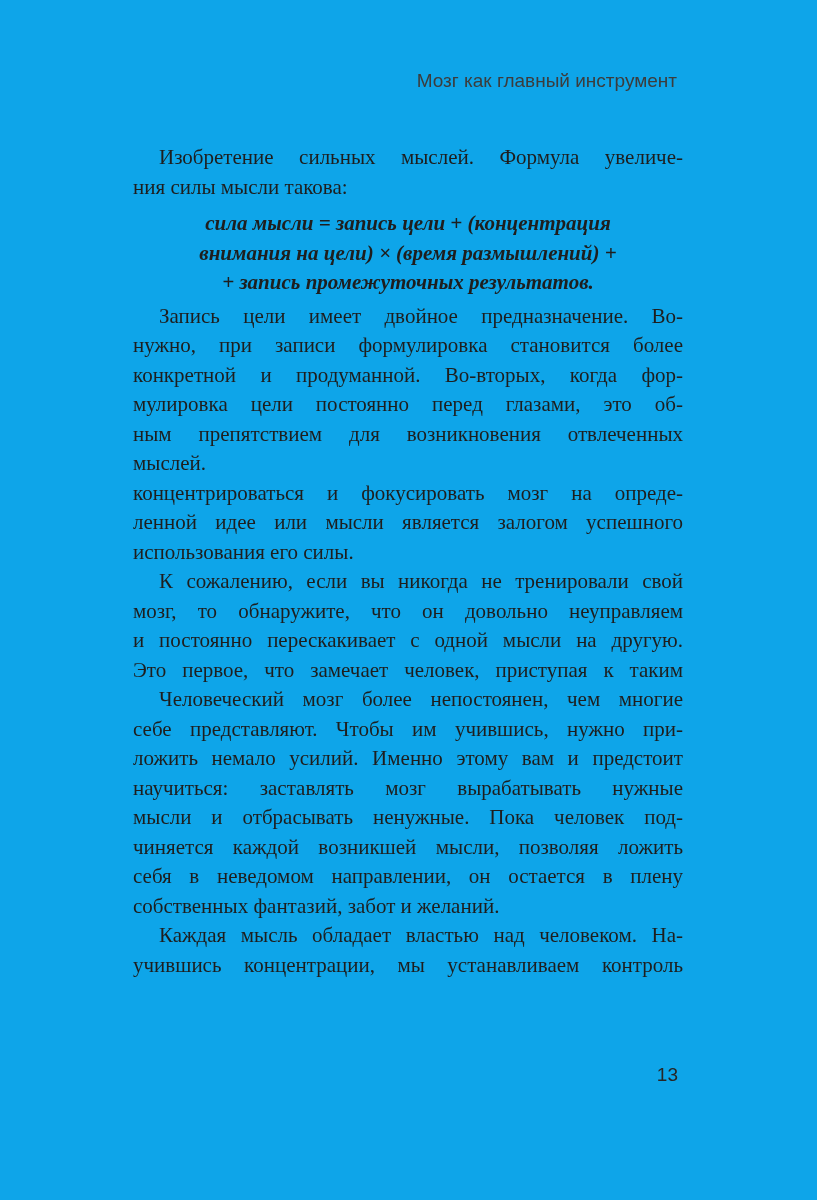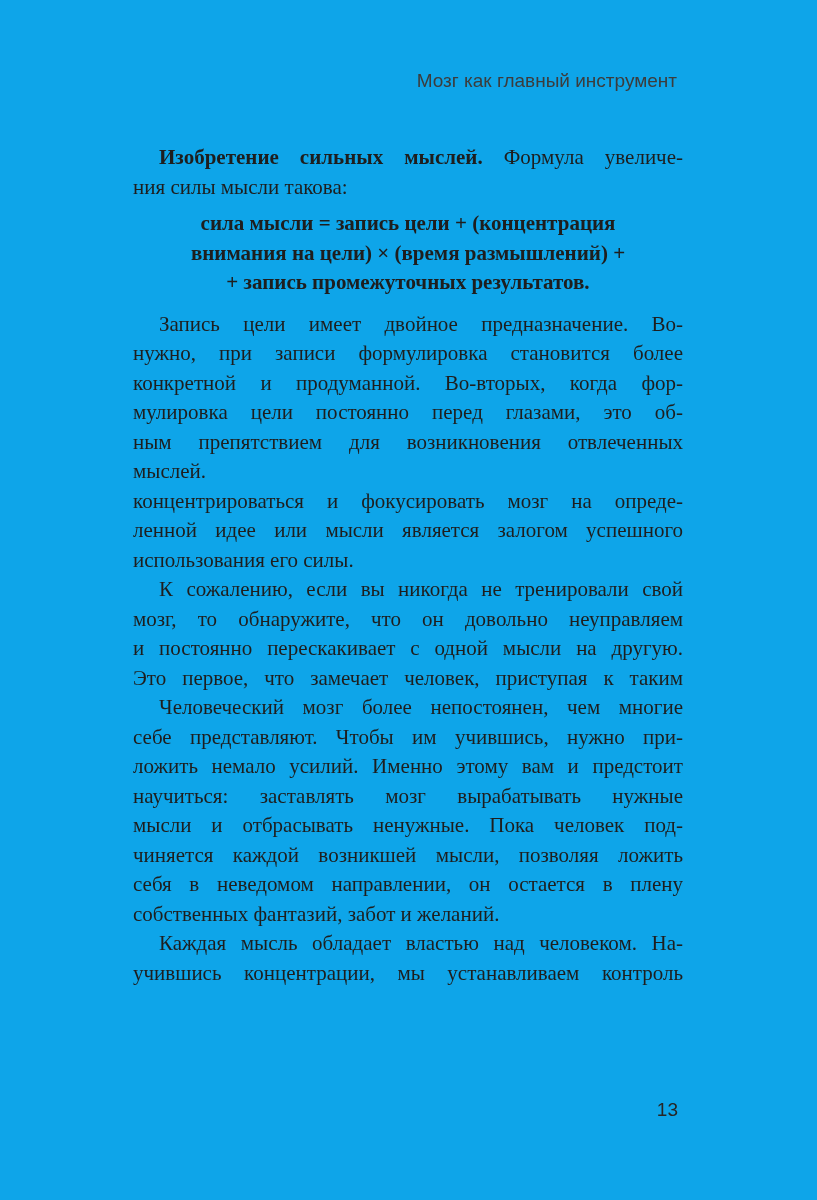--- a/index.html
+++ b/index.html
@@ -33,32 +33,33 @@
     line-height: 29.5px;
     color: #1e1e1e;
   }
   .paragraph { margin: 0; }
   .line {
     text-align: justify;
     text-align-last: justify;
   }
   .line.indent { text-indent: 26px; }
   .line.para-end { text-align-last: left; }
-  .bold-lead { font-weight: bold; }
+  .bold-lead { font-weight: normal; }
   .paragraph.formula {
-    margin: 7px 0 12px 0;
+    margin: 7px 0 4px 0;
     font-weight: bold;
+    font-style: italic;
   }
   .paragraph.formula .line {
     text-align: center;
     text-align-last: center;
   }
   .page-number {
     position: absolute;
-    top: 1100px;
+    top: 1065px;
     right: 139px;
     font-family: "Liberation Sans", sans-serif;
     font-size: 19px;
     line-height: 1;
     color: #262626;
   }
 </style>
 </head>
 <body>
 

